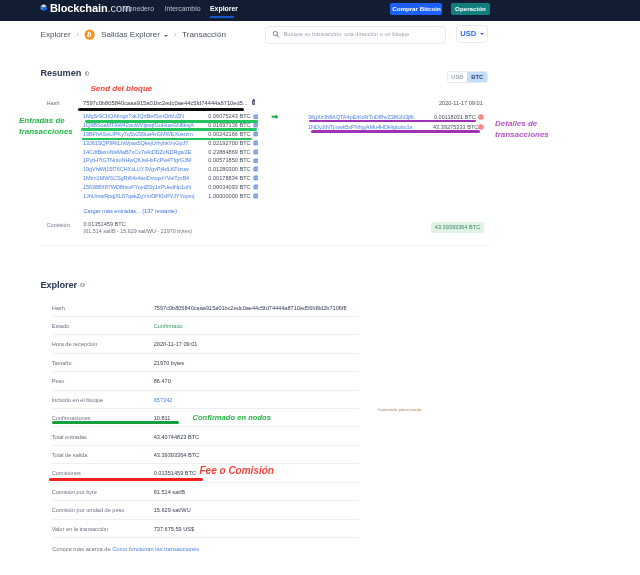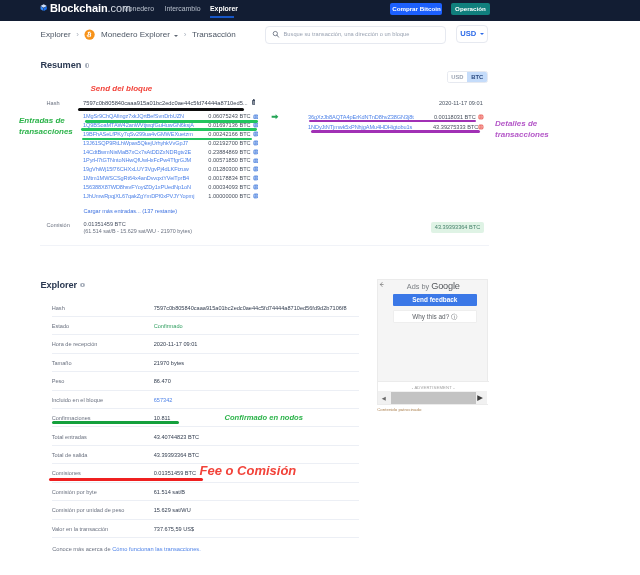--- a/index.html
+++ b/index.html
@@ -102,21 +102,21 @@
   .ad-scroll{position:absolute;left:-0.5px;top:9.8px;width:109.6px;height:12.8px;background:#f1f1f1;
              display:flex;align-items:center;justify-content:space-between;padding:0 4.2px;box-sizing:border-box;}
   .ad-bar{position:absolute;left:13px;top:10.1px;width:84.6px;height:12.2px;background:#c3c3c3;}
   .ad-arr{font-size:5.2px;color:#6a6a6a;line-height:8px;}
   .ad-arr.rt{font-size:7.4px;color:#3d3d3d;}
   .ad-sponsored{position:absolute;left:377.2px;top:406.4px;font-size:4.4px;color:#ad8353;line-height:7px;}
 
   
   .anno{position:absolute;font-style:italic;font-weight:bold;line-height:10px;}
   .anno.red{color:#f2433a;font-size:8px;}
-  .anno.red.sm{font-size:13px;}
+  .anno.red.sm{font-size:10px;}
   .anno.green{color:#2cb34a;font-size:8px;}
   .anno.green.sm{font-size:7.6px;}
   .anno.purple{color:#b457c8;font-size:8px;}
   .mark{position:absolute;}
   .mark.black{background:#0d0d0d;}
   .mark.green{background:#22c55e;}
   .mark.purple{background:#a131b5;}
   .mark.darkgreen{background:#14a03c;}
   .mark.red{background:#ef2020;}
   .arrow-green{position:absolute;}
@@ -148,39 +148,39 @@
   </div>
 
   <div class="crumbrow">
     <div class="crumbs">
       <span class="crumb link">Explorer</span>
       <span class="crumb-sep">›</span>
       <svg class="btc-coin" viewBox="0 0 24 24">
         <circle cx="12" cy="12" r="11" fill="#f7931a"></circle>
         <path d="M15.6 10.3c.2-1.4-.85-2.2-2.3-2.7l.47-1.9-1.15-.28-.46 1.83c-.3-.07-.62-.14-.93-.21l.46-1.85-1.15-.28-.47 1.9c-.25-.06-.5-.11-.74-.18v-.01l-1.6-.4-.3 1.23s.85.2.84.2c.47.12.55.43.54.67l-.54 2.16c.03.01.07.02.12.04l-.12-.03-.76 3.03c-.06.14-.2.36-.53.28.01.02-.84-.21-.84-.21l-.57 1.33 1.5.37c.28.07.56.14.83.22l-.48 1.92 1.15.29.47-1.9c.31.08.62.16.91.24l-.47 1.89 1.15.29.48-1.92c1.97.37 3.45.22 4.07-1.56.5-1.43-.02-2.26-1.06-2.8.76-.17 1.33-.67 1.48-1.7zm-2.64 3.7c-.36 1.43-2.77.66-3.55.46l.63-2.53c.78.2 3.3.58 2.92 2.07zm.36-3.72c-.33 1.3-2.33.64-2.98.48l.57-2.3c.65.17 2.74.47 2.41 1.82z" fill="#fff"></path>
       </svg>
-      <span class="crumb link">Monedero Explorer</span>
+      <span class="crumb link">Salidas Explorer</span>
       <span class="caret"></span>
       <span class="crumb-sep">›</span>
       <span class="crumb">Transacción</span>
     </div>
     <div class="searchbox">
       <svg class="search-ico" viewBox="0 0 24 24">
         <circle cx="10.2" cy="9.3" r="6.6" fill="none" stroke="#5b6475" stroke-width="2.4"></circle>
         <line x1="15.2" y1="14.2" x2="20.3" y2="20.4" stroke="#5b6475" stroke-width="2.6" stroke-linecap="round"></line>
       </svg>
       <span class="search-ph">Busque su transacción, una dirección o un bloque</span>
     </div>
     <div class="usdsel">
       <span class="lbl">USD</span>
       <span class="caret-b"></span>
     </div>
   </div>
 
-  <div class="sect-title" style="left:40.5px;top:60px;"><span>Resumen</span><span class="info-ico"></span></div>
+  <div class="sect-title" style="left:40.5px;top:68px;"><span>Resumen</span><span class="info-ico"></span></div>
 
   <div class="seg">
     <div class="off">USD</div>
     <div class="on">BTC</div>
   </div>
 
   <div class="lbl-col" style="left:46.5px;top:99.2px;">Hash</div>
   <div class="hashval" style="left:83px;top:99.2px;">7597c0b805840caaa915a01bc2edc0ae44c5fd74444a8710ed5...</div>
   <svg class="copy-ico" style="left:251.8px;top:99.4px;" viewBox="0 0 12 20">
     <rect x="0.5" y="3" width="11" height="16.5" rx="1.8" fill="#3e4a5e"></rect>
@@ -358,50 +358,33 @@
       <div class="dlbl" style="left: 51.7px; top: 506.33px;">Comisión por unidad de peso</div>
       <div class="dval" style="left: 153.7px; top: 506.33px;">15.629 sat/WU</div>
       <div class="drow-line" style="left: 51.7px; top: 518.63px; width: 307px;"></div>
       <div class="dlbl" style="left: 51.7px; top: 524.76px;">Valor en la transacción</div>
       <div class="dval" style="left: 153.7px; top: 524.76px;">737.675,59 US$</div>
       <div class="drow-line" style="left: 51.7px; top: 537.06px; width: 307px;"></div>
     </div>
 
   <div class="footnote" style="left:52.2px;top:545.2px;"><span>Conoce más acerca de </span><a href="#">Cómo funcionan las transacciones.</a></div>
 
-  <div class="adbox">
-    <svg class="ad-back" viewBox="0 0 16 16">
-      <path d="M7.2 3.4 L3.1 8 L7.2 12.6" fill="none" stroke="#6e6e6e" stroke-width="1.5" stroke-linecap="round" stroke-linejoin="round"></path>
-      <line x1="3.4" y1="8" x2="9.6" y2="8" stroke="#6e6e6e" stroke-width="1.5" stroke-linecap="round"></line>
-    </svg>
-    <div class="ad-title"><span>Ads by </span><b>Google</b></div>
-    <div class="ad-feedback">Send feedback</div>
-    <div class="ad-why"><span>Why this ad?</span> ⓘ</div>
-    <div class="ad-footer">
-      <div class="ad-adv">- ADVERTISEMENT -</div>
-      <div class="ad-scroll">
-        <span class="ad-arr">◀</span>
-        <span class="ad-arr rt">▶</span>
-      </div>
-      <div class="ad-bar"></div>
-    </div>
-  </div>
   <div class="ad-sponsored">Contenido patrocinado</div>
 
   <div class="anno red" style="left:90.5px;top:84px;">Send del bloque</div>
   <div class="mark black" style="left:77.7px;top:107.7px;width:166.8px;height:3.4px;border-radius:1.7px;"></div>
 
   <div class="anno green" style="left:19px;top:115px;width:58px;line-height:11px;">Entradas de transacciones</div>
   <div class="mark green" style="left:85.4px;top:119.7px;width:172.5px;height:2.9px;border-radius:1.45px;"></div>
   <div class="mark green" style="left:81.2px;top:128.4px;width:175.5px;height:2.9px;border-radius:1.45px;"></div>
   <div class="mark green" style="left:81.8px;top:137.5px;width:169.8px;height:2.8px;border-radius:1.4px;"></div>
 
   <div class="anno purple" style="left:495px;top:118px;width:58px;line-height:11px;">Detalles de transacciones</div>
   <div class="mark purple" style="left:309.3px;top:119.6px;width:167.2px;height:2.8px;border-radius:1.4px;"></div>
   <div class="mark purple" style="left:310.9px;top:129.8px;width:168.8px;height:3.6px;border-radius:1.8px;"></div>
 
-  <div class="anno green sm" style="left:192.5px;top:412.5px;margin-left:32px;">Confirmado en nodos</div>
+  <div class="anno green sm" style="left:192.5px;top:412.5px;">Confirmado en nodos</div>
   <div class="mark darkgreen" style="left:52px;top:420.7px;width:126.6px;height:3.2px;border-radius:1.6px;"></div>
 
   <div class="anno red sm" style="left:199.5px;top:465.6px;">Fee o Comisión</div>
   <div class="mark red" style="left:49px;top:477.9px;width:153.8px;height:3px;border-radius:1.5px;"></div>
 
 </div>
 
 </body></html>

